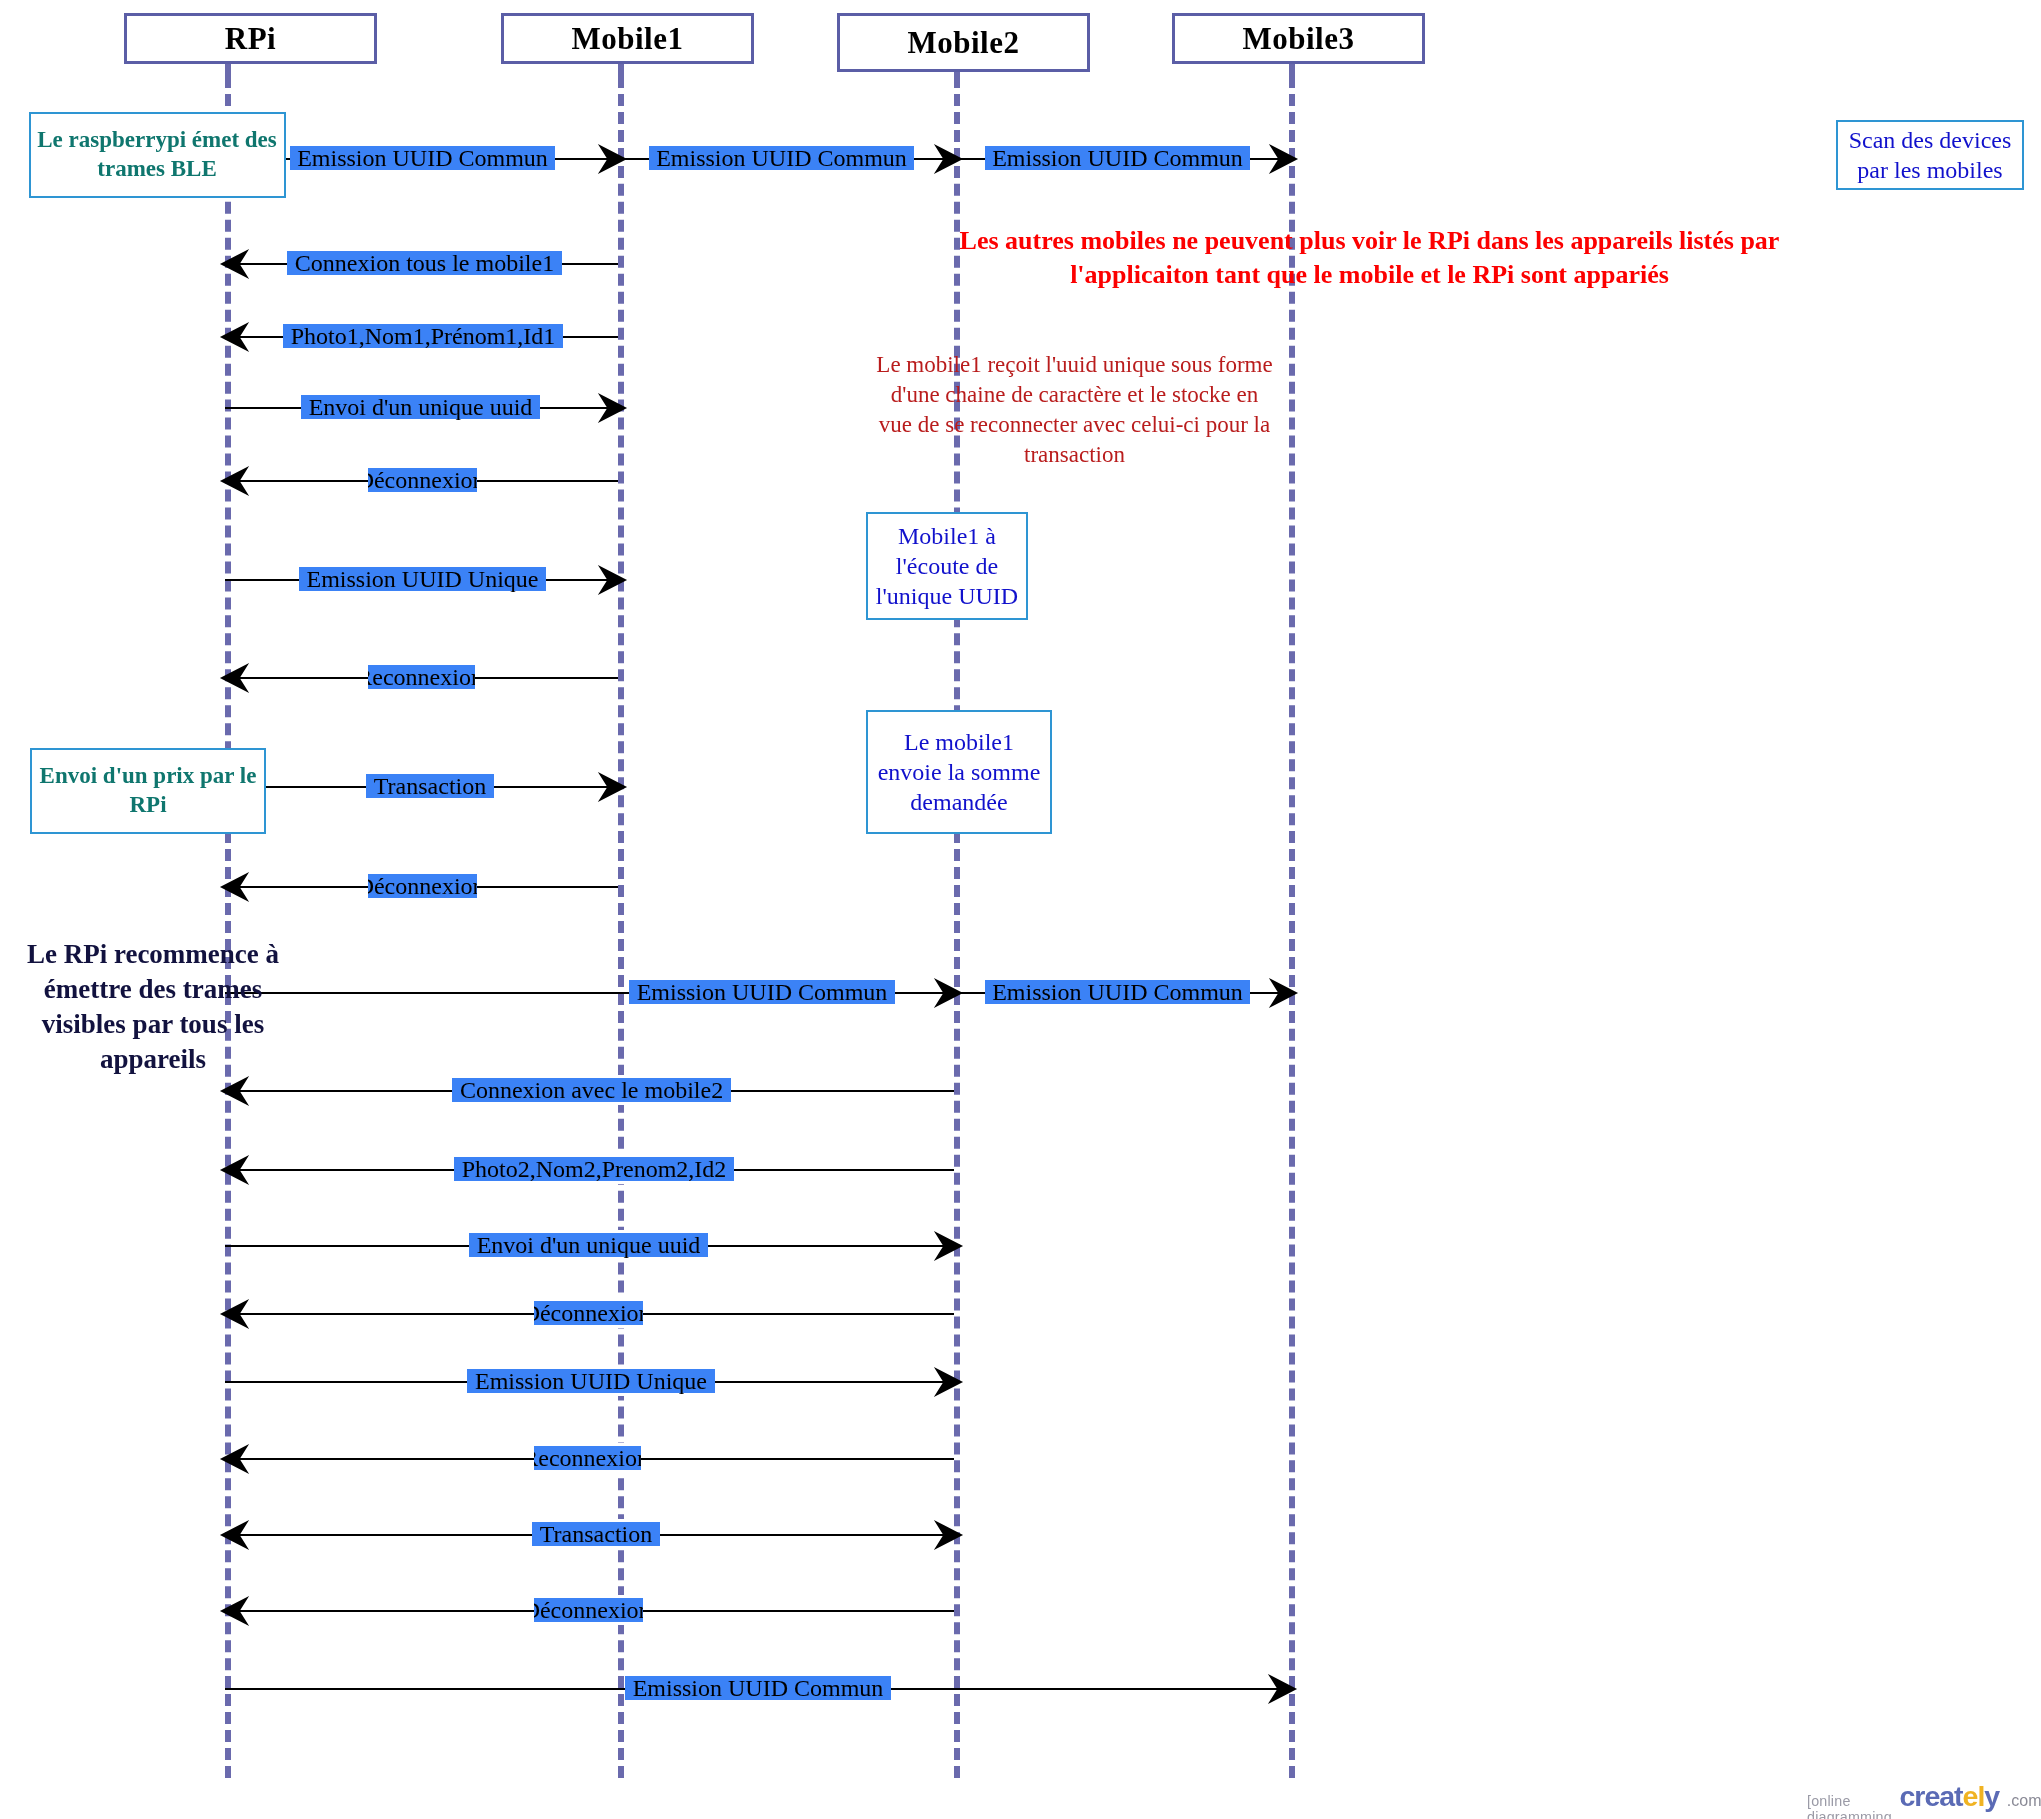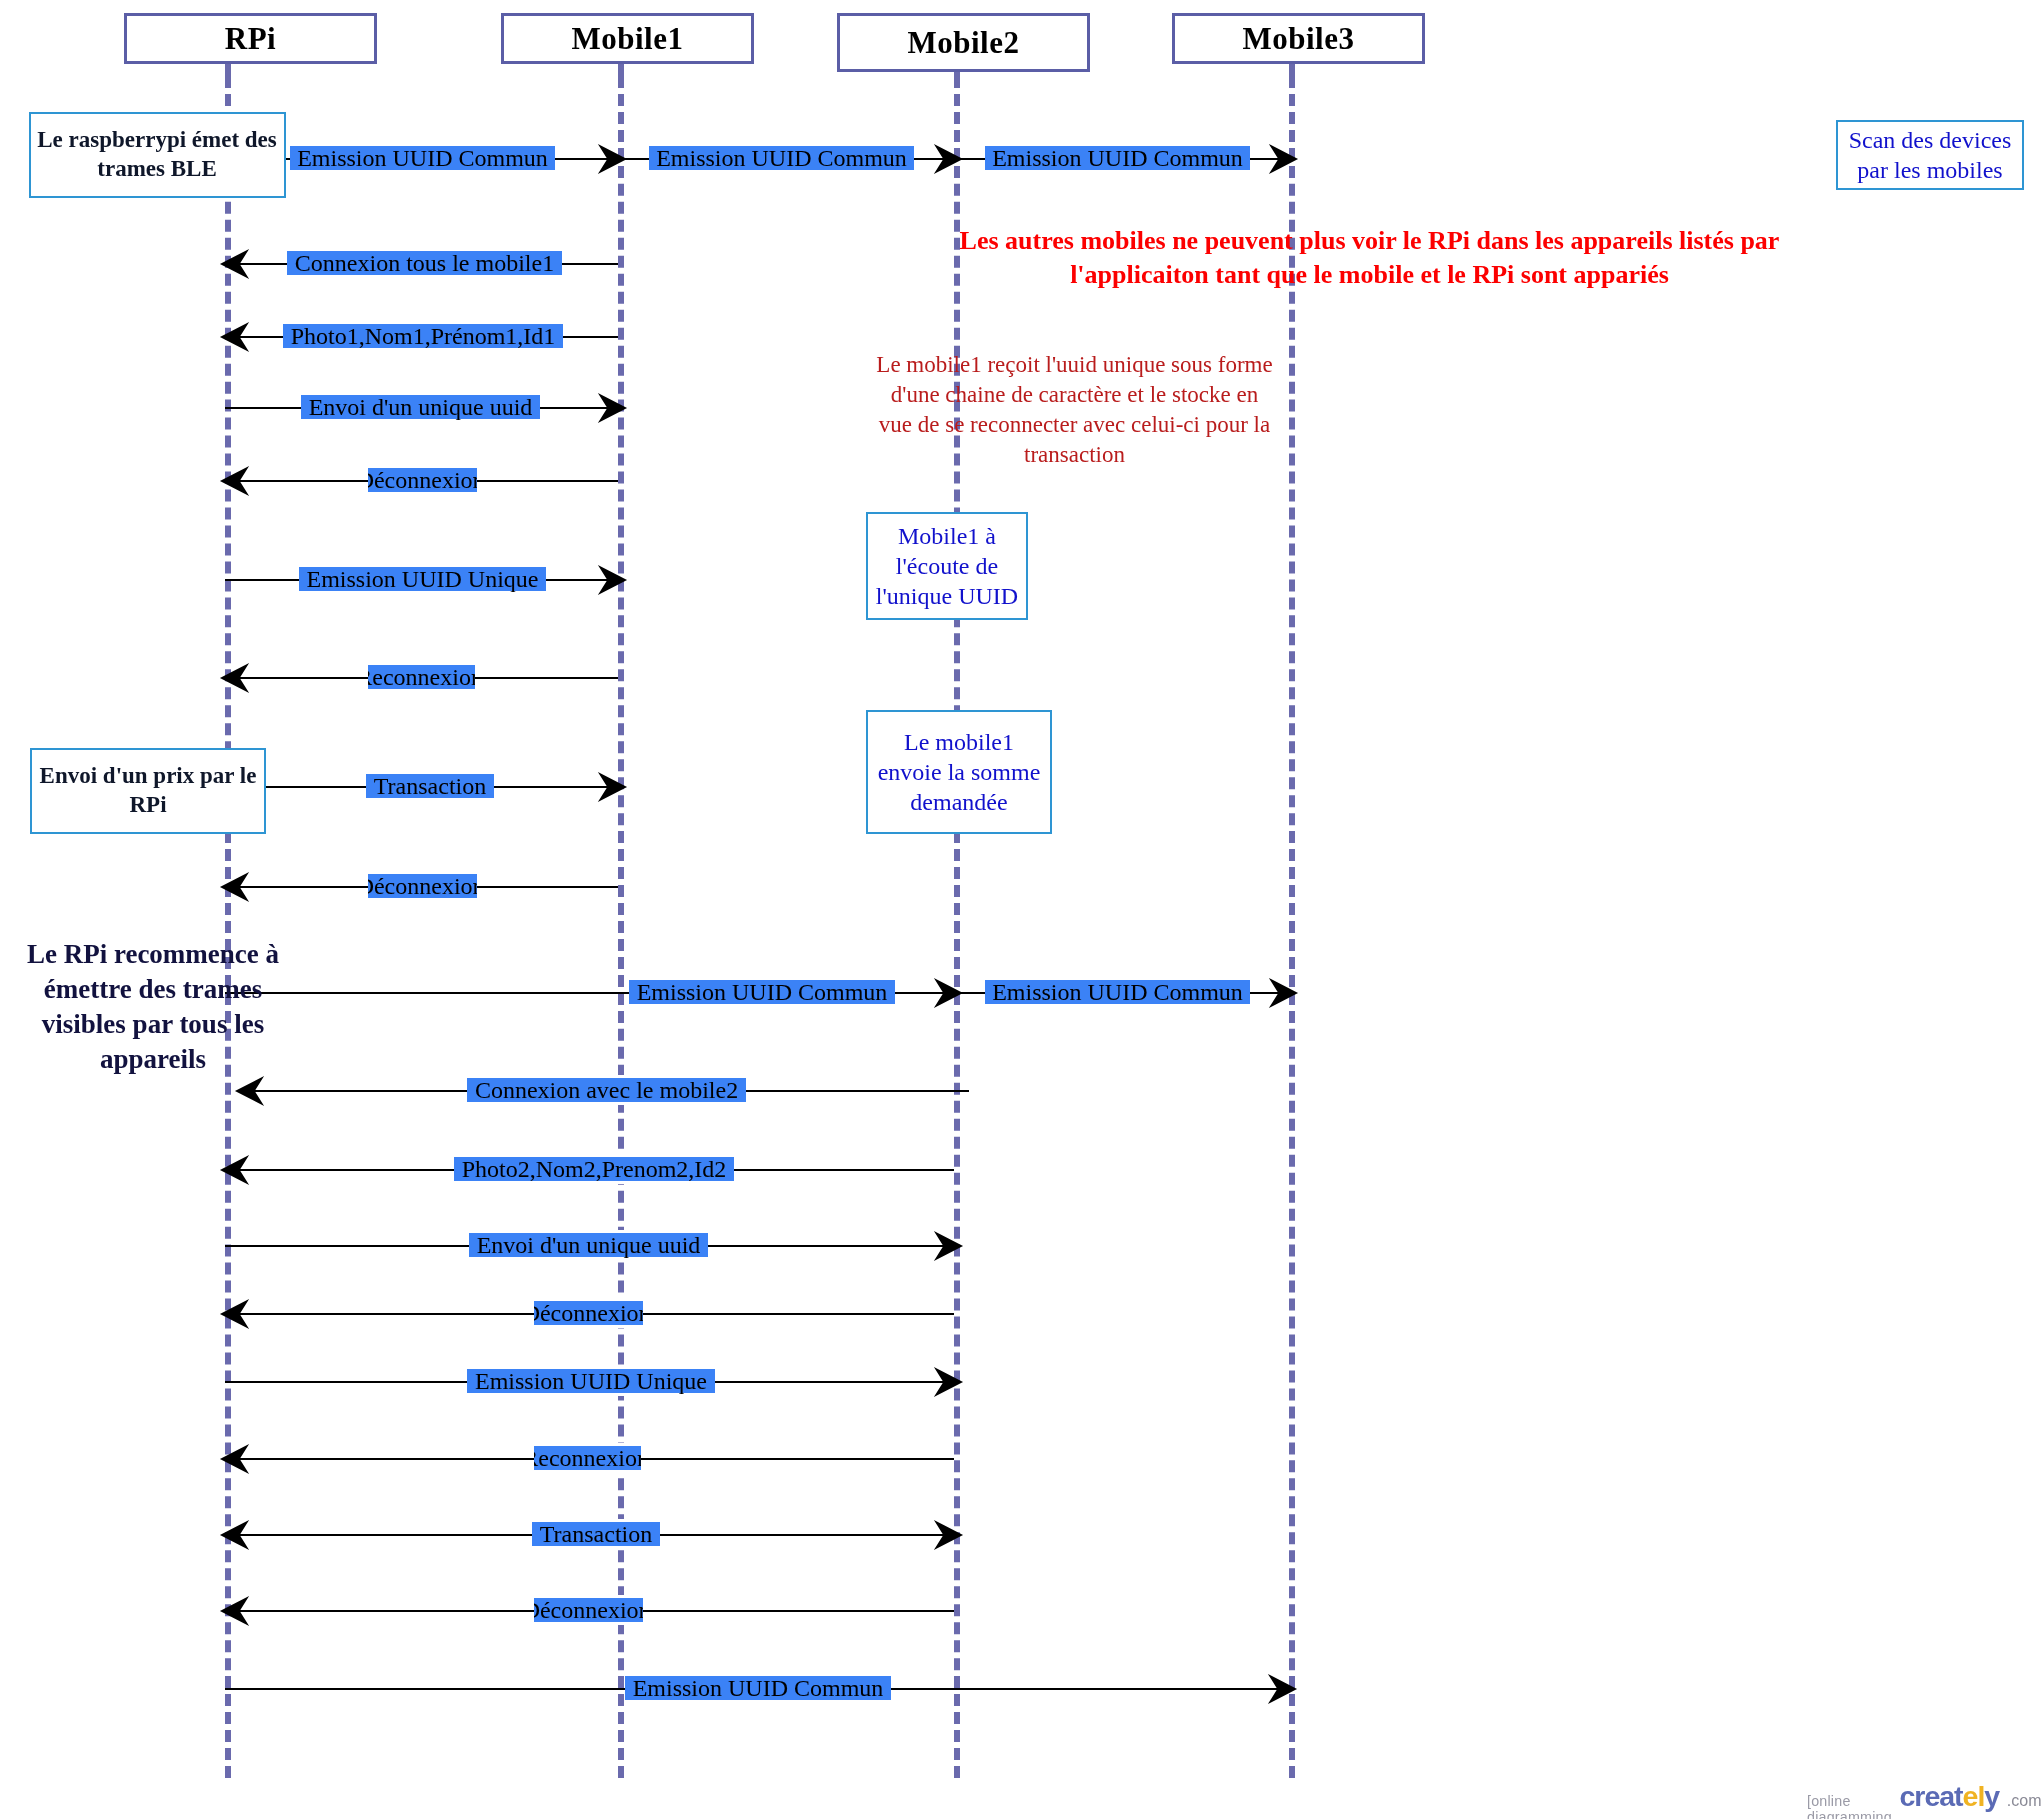--- a/index.html
+++ b/index.html
@@ -97,21 +97,21 @@
     display: flex;
     align-items: center;
     justify-content: center;
     text-align: center;
   }
   .note-text {
     font-family: "Liberation Serif", "DejaVu Serif", serif;
     line-height: 1.25;
     padding: 0 5.7px;
   }
-  .note-cyan  { color: #0f172a; font-weight: bold; font-size: 23px; }
+  .note-cyan  { color: #0f766e; font-weight: bold; font-size: 23px; }
   .note-blue  { color: #1111cc; font-size: 24px; }
 
   
   .free-text {
     position: absolute;
     text-align: center;
     font-family: "Liberation Serif", "DejaVu Serif", serif;
     line-height: 1.3;
   }
   .txt-red     { color: #fc0000; font-weight: bold; font-size: 26px; }
@@ -329,21 +329,21 @@
     <div class="gap" style="left:71px; width:185px;">
       <span class="label">Emission UUID Commun</span>
     </div>
     <div class="arrowhead" style="right:-9.5px;">
       <svg width="32" height="34" viewBox="0 0 34 36">
           <path d="M2 2 L33 18 L2 34 L12 18 Z" fill="#000"></path>
         </svg>
     </div>
   </div>
 
-  <div class="msg" style="left:240px; top:1090px; width:729px;">
+  <div class="msg" style="left:225px; top:1090px; width:729px;">
     <div class="line"></div>
     <div class="gap" style="left:257px; width:219px;">
       <span class="label">Connexion avec le mobile2</span>
     </div>
     <div class="arrowhead" style="left:-5.7px;">
       <svg width="32" height="34" viewBox="0 0 34 36">
           <path d="M32 2 L1 18 L32 34 L22 18 Z" fill="#000"></path>
         </svg>
     </div>
   </div>

